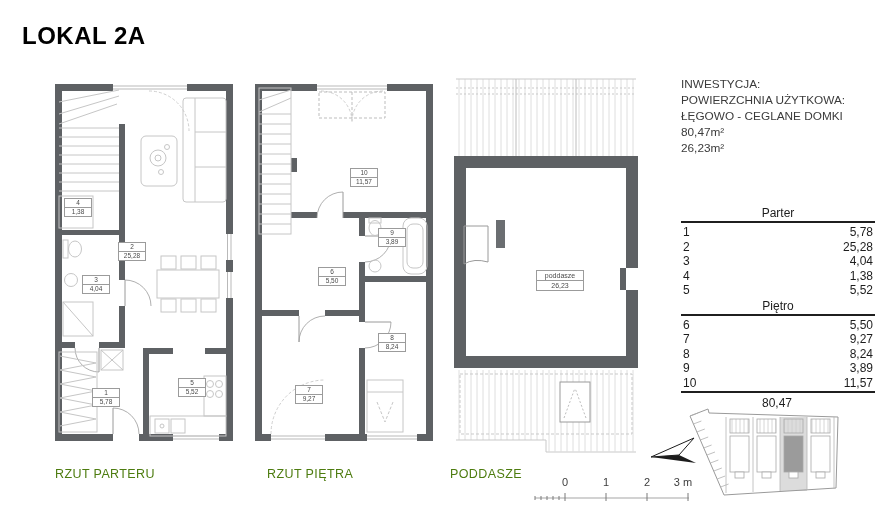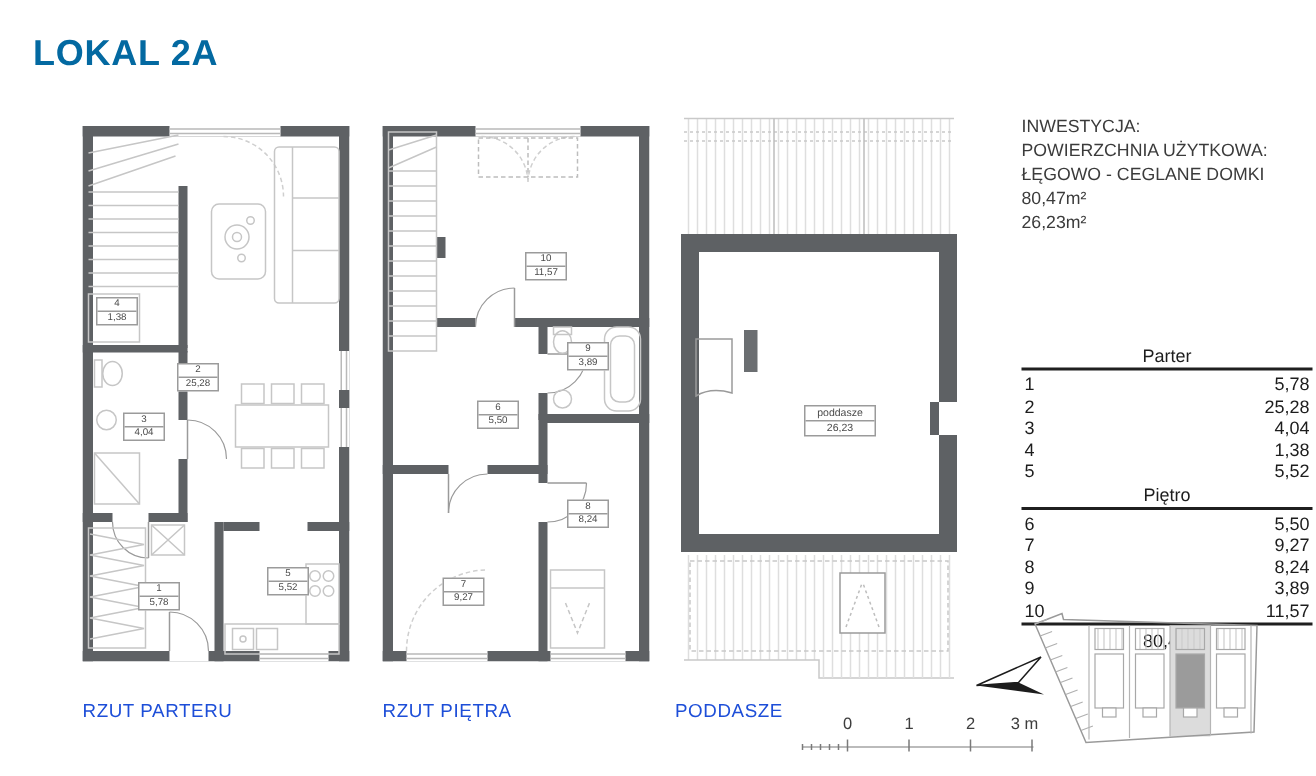--- a/index.html
+++ b/index.html
@@ -1,31 +1,31 @@
 <!DOCTYPE html>
 <html><head>
 <meta charset="utf-8">
 <style>
   html,body{margin:0;padding:0;background:#fff;}
   body{width:877px;height:517px;position:relative;overflow:hidden;
        font-family:"Liberation Sans",sans-serif;color:#2e2e2e;}
   .page{position:absolute;inset:0;}
   .title{position:absolute;left:22px;top:22px;font-size:24px;font-weight:800;
-         letter-spacing:.5px;color:#0369a1;}
+         letter-spacing:.5px;color:#000000;}
   .plan{position:absolute;}
   .plan svg{display:block;}
-  .caption{position:absolute;font-size:12.5px;color:#1d4ed8;letter-spacing:.4px;}
+  .caption{position:absolute;font-size:12.5px;color:#4d7c0f;letter-spacing:.4px;}
   .rlabel{position:absolute;width:26px;background:#fff;border:1px solid #9b9b9b;
           font-size:6.5px;text-align:center;color:#4a4a4a;line-height:8px;}
   .rlabel .num{border-bottom:1px solid #9b9b9b;}
   .rlabel.big{width:46px;font-size:7px;line-height:9px;}
   .infoblock{position:absolute;left:681px;top:76px;width:194px;font-size:11.8px;
              line-height:16px;color:#3b3b3b;}
   .sheet-table{position:absolute;left:681px;top:206px;width:194px;font-size:12px;
-               color:#1d1d1d;margin-top:24px;}
+               color:#1d1d1d;}
   .t-header{text-align:center;line-height:15px;}
   .t-rows{border-top:2px solid #1f1f1f;padding:2px 0 1px 0;}
   .t-row{display:flex;justify-content:space-between;line-height:14.5px;padding:0 2px;}
   .t-total{border-top:2px solid #1f1f1f;text-align:center;line-height:16px;
            padding:2px 2px 0 0;}
   .northarrow{position:absolute;left:650px;top:436px;}
   .scalebar{position:absolute;left:534px;top:472px;}
   .siteplan{position:absolute;left:686px;top:400px;}
 </style>
 </head>
@@ -244,21 +244,21 @@
         <path d="M114,340 L125,310 M136,340 L125,310" stroke="#bdbdbd" stroke-dasharray="2,2" fill="none"></path>
       </g>
     </svg>
     <div class="rlabel big" style="left:86px;top:192px">
       <div class="num">poddasze</div>
       <div class="area">26,23</div>
     </div>
   </div>
 
   <div class="caption" style="left:55px;top:467px">RZUT PARTERU</div>
-  <div class="caption" style="left:255px;top:467px">RZUT PIĘTRA</div>
+  <div class="caption" style="left:267px;top:467px">RZUT PIĘTRA</div>
   <div class="caption" style="left:450px;top:467px">PODDASZE</div>
 
   <div class="infoblock">
     <div>INWESTYCJA:</div>
     <div>POWIERZCHNIA UŻYTKOWA:</div>
     <div>ŁĘGOWO - CEGLANE DOMKI</div>
     <div>80,47m²</div>
     <div>26,23m²</div>
   </div>
 

